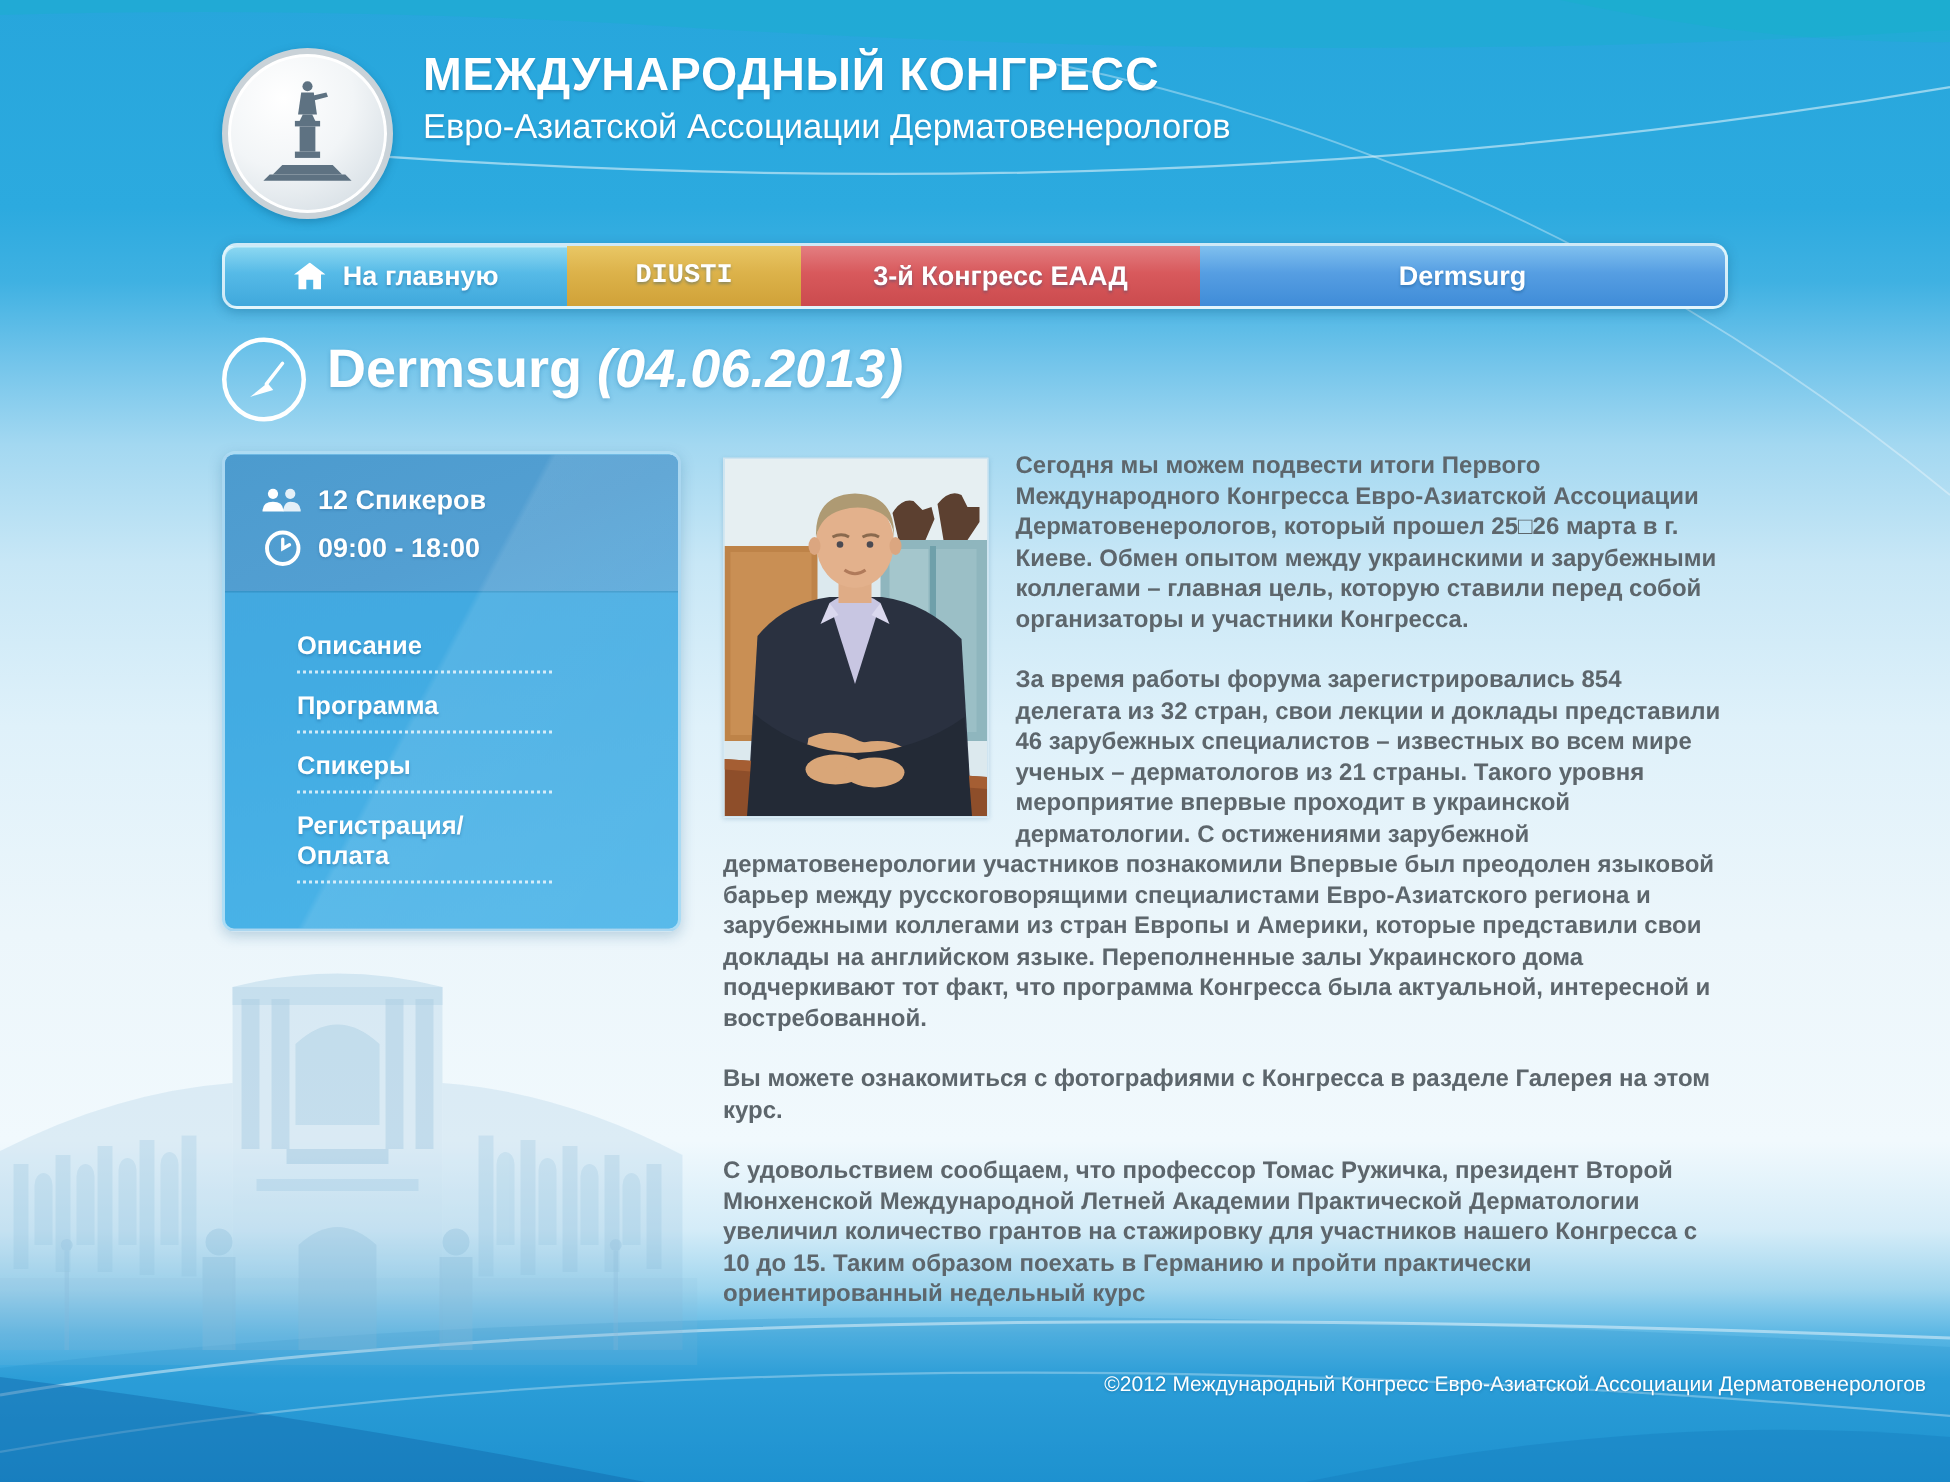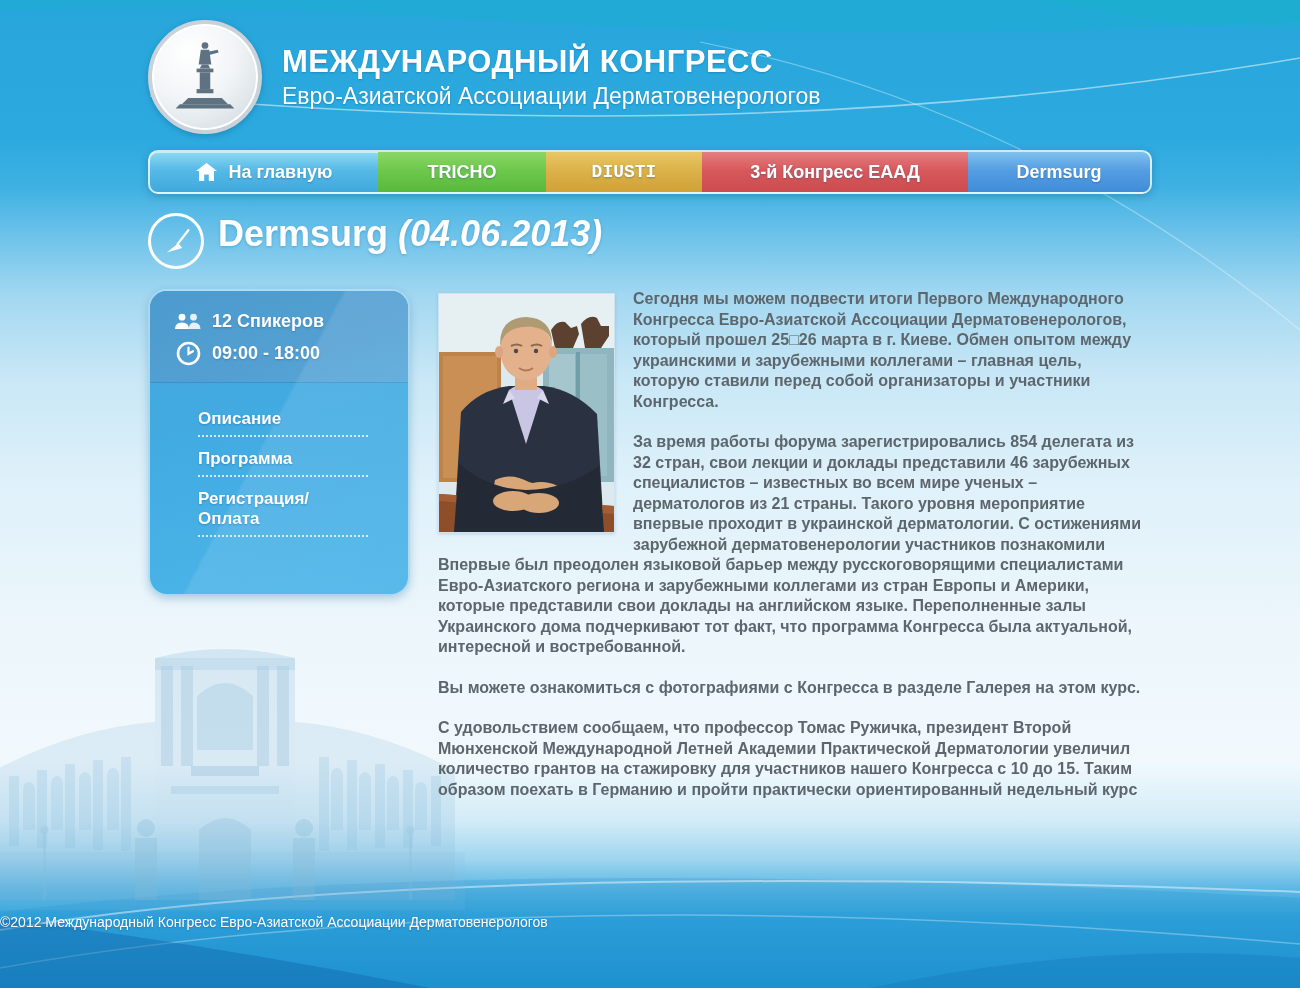--- a/index.html
+++ b/index.html
@@ -7,21 +7,21 @@
   .stage{position:relative;width:1300px;height:988px;overflow:hidden;
     background:linear-gradient(180deg,
       #27A6DC 0%, #2CAADF 14%, #3FB1E2 19%, #6FC3EA 24%, #A3D8F1 30%,
       #C8E7F6 38%, #DFF1FA 49%, #ECF6FB 63%, #F1F9FD 77%, #D4ECF8 83%,
       #9FD5EE 87%, #5BB7E4 90%, #2FA2DC 93%, #1D93D2 100%);}
   .bg-decor{position:absolute;inset:0;pointer-events:none;}
   .building-wrap{position:absolute;left:-15px;top:600px;width:480px;height:310px;opacity:.62;pointer-events:none;}
   .page{position:relative;width:1004px;margin:0 auto;}
 
   
-  .site-header{display:flex;align-items:center;padding-top:20px;}
+  .site-header{display:flex;padding-top:32px;}
   .logo{width:114px;height:114px;border-radius:50%;flex:0 0 auto;cursor:pointer;
     background:radial-gradient(circle at 35% 28%, #ffffff 0%, #f2f5f7 45%, #dde4e9 75%, #cfd7dd 100%);
     border:4px solid #c9d2d8;box-shadow:0 2px 6px rgba(10,80,120,.35), inset 0 0 0 2px #fff;
     display:flex;align-items:center;justify-content:center;box-sizing:border-box;}
   .titles{margin-left:20px;color:#fff;text-shadow:0 1px 2px rgba(20,90,140,.4);}
   .titles h1{margin:0;font-size:31px;font-weight:bold;letter-spacing:.5px;line-height:1.15;}
   .titles .subtitle{font-size:23px;font-weight:normal;margin-top:3px;}
 
   
   .main-nav{display:flex;margin-top:16px;height:44px;box-sizing:border-box;border-radius:10px;
@@ -39,21 +39,21 @@
 
   
   .page-title{display:flex;align-items:flex-start;margin-top:19px;height:60px;}
   .scalpel-circle{width:56px;height:56px;border-radius:50%;border:3px solid #fff;box-sizing:border-box;
     display:flex;align-items:center;justify-content:center;flex:0 0 auto;}
   .page-title h2{margin:0 0 0 14px;color:#fff;font-size:36px;font-weight:bold;text-shadow:0 1px 3px rgba(30,110,160,.35);}
   .page-title .date{font-style:italic;}
 
   
   .content-row{display:flex;margin-top:16px;align-items:flex-start;}
-  .sidebar{width:262px;min-height:307px;flex:0 0 auto;border-radius:19px;overflow:hidden;position:relative;
+  .sidebar{width:306px;min-height:307px;flex:0 0 auto;border-radius:8px;overflow:hidden;position:relative;
     border:2px solid rgba(255,255,255,.55);box-sizing:border-box;
     background:linear-gradient(170deg,#44A5DD 0%,#42ABE2 45%,#4BB4E8 100%);
     box-shadow:0 3px 9px rgba(20,90,140,.25);}
   .sidebar::after{content:"";position:absolute;inset:0;pointer-events:none;
     background:linear-gradient(118deg,rgba(255,255,255,0) 46%,rgba(255,255,255,.10) 47%,rgba(255,255,255,.08) 100%);}
   .sidebar-head{background:linear-gradient(160deg,#4C9BCE 0%,#539FD2 60%,#57A8DA 100%);
     padding:20px 16px 16px 24px;box-shadow:0 1px 0 rgba(0,60,100,.18);}
   .side-row{display:flex;align-items:center;gap:10px;color:#fff;font-size:18px;font-weight:bold;
     text-shadow:0 1px 2px rgba(20,80,130,.35);margin-bottom:9px;}
   .side-row:last-child{margin-bottom:0;}
@@ -62,21 +62,21 @@
   .sidebar-links li{padding:5px 0 6px;border-bottom:2px dotted rgba(255,255,255,.75);margin-bottom:7px;cursor:pointer;}
   .sidebar-links li span{color:#fff;font-size:17px;font-weight:bold;text-shadow:0 1px 2px rgba(20,80,130,.35);}
 
   .content{margin-left:28px;width:714px;}
   .content h3{margin:2px 0 24px;font-size:27px;font-weight:bold;color:#59646A;}
   .photo{float:left;width:175px;height:238px;margin:4px 18px 6px 0;border:1px solid #cfe4f0;
     box-shadow:0 1px 3px rgba(60,120,160,.25);}
   .content p{margin:0 0 20px;font-size:16px;line-height:20.5px;font-weight:bold;color:#5D666C;}
 
   
-  .site-footer{position:absolute;left:0;right:0;top:914px;text-align:left;color:#fff;font-size:14px;
+  .site-footer{position:absolute;left:0;right:16px;top:914px;text-align:right;color:#fff;font-size:14px;
     text-shadow:0 1px 2px rgba(10,80,130,.4);}
 </style>
 </head>
 <body>
 
 <div class="stage">
 
   <svg class="bg-decor" width="1300" height="988" viewBox="0 0 1300 988">
     <path d="M0,0 H1300 V20 Q880,46 420,16 Q200,4 0,10 Z" fill="#14b2c6" opacity="0.30"></path>
     <path d="M1040,0 Q1180,30 1300,28 V0 Z" fill="#0fb9c2" opacity="0.25"></path>
@@ -169,23 +169,20 @@
 
     <nav class="main-nav">
       <div class="nav-item nav-home">
         <span class="home-glyph">
           <svg width="21" height="18" viewBox="0 0 21 18" fill="#fff">
             <path d="M10.5,0 L0,8 H3 V18 H8.2 V11.5 H12.8 V18 H18 V8 H21 Z"></path>
           </svg>
         </span>
         <span>На главную</span>
       </div>
-      <div class="nav-item nav-tricho">
-        <span>TRICHO</span>
-      </div>
       <div class="nav-item nav-diusti">
         <span>DIUSTI</span>
       </div>
       <div class="nav-item nav-congress">
         <span>3-й Конгресс ЕААД</span>
       </div>
       <div class="nav-item nav-dermsurg">
         <span>Dermsurg</span>
       </div>
     </nav>
@@ -224,20 +221,21 @@
                 <circle cx="12.5" cy="12.5" r="10.5" stroke-width="2.6"></circle>
                 <path d="M12.5,6.5 V12.8 L17,10.2" stroke-width="2.2" stroke-linecap="round"></path>
               </svg>
             </span>
             <span>09:00 - 18:00</span>
           </div>
         </div>
         <ul class="sidebar-links">
           <li><span>Описание</span></li>
           <li><span>Программа</span></li>
+          <li><span>Спикеры</span></li>
           <li><span>Регистрация/Оплата</span></li>
         </ul>
       </aside>
 
       <main class="content">
 
         <svg class="photo" width="175" height="238" viewBox="0 0 175 238">
           <rect width="175" height="238" fill="#DCE9EE"></rect>
           <rect x="0" y="0" width="175" height="62" fill="#E6EFF2"></rect>
           <rect x="0" y="58" width="62" height="130" fill="#BE8348"></rect>

